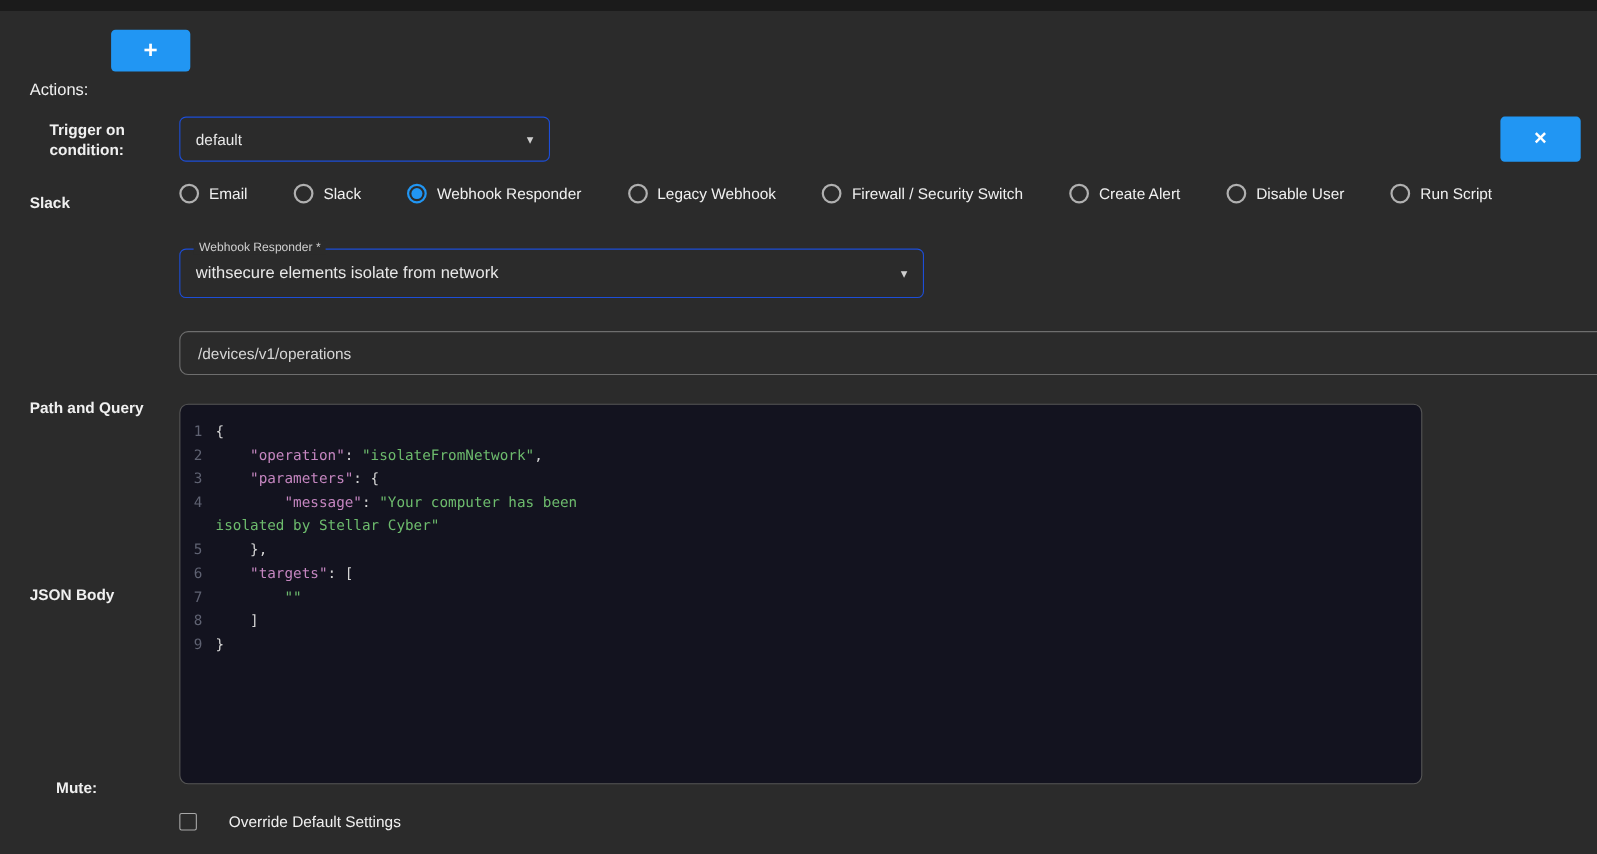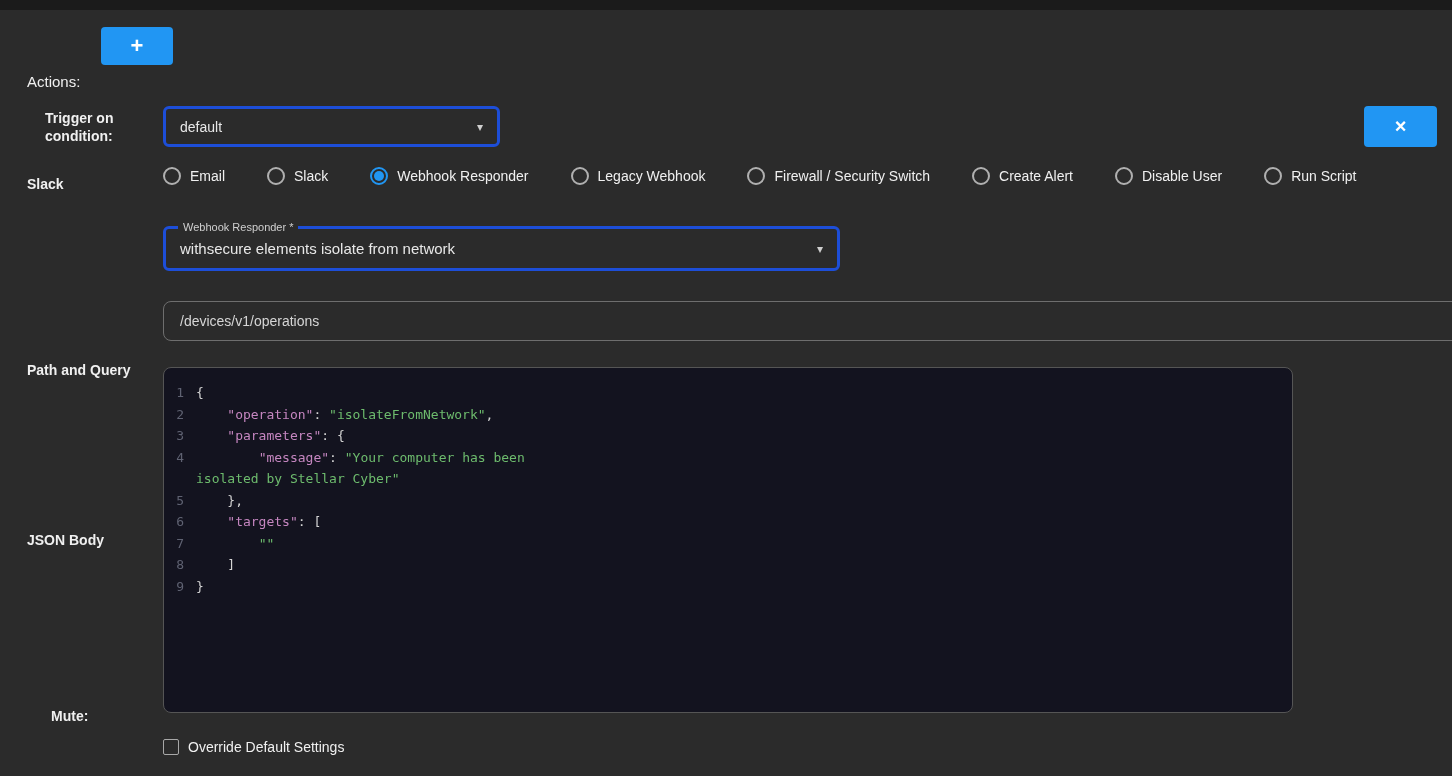--- a/index.html
+++ b/index.html
@@ -28,21 +28,21 @@
   .btn-blue{
     position:absolute;background:var(--accent);border:none;border-radius:4px;
     color:#fff;display:flex;align-items:center;justify-content:center;cursor:pointer;
   }
   .btn-add{left:101px;top:27px;width:72px;height:38px;font-size:22px;font-weight:700;}
   .btn-close{left:1364px;top:106px;width:73px;height:41px;font-size:20px;font-weight:700;}
 
   
   .trigger-label{top:109px;width:96px;line-height:18px;margin-left:18px;}
   .select-box{
-    position:absolute;border:3px solid #1d4ed8;border-radius:6px;background:var(--page-bg);
+    position:absolute;border:1px solid #1d4ed8;border-radius:6px;background:var(--page-bg);
     display:flex;align-items:center;cursor:pointer;
   }
   .trigger-select{left:163px;top:106px;width:337px;height:41px;padding:0 14px;}
   .select-value{flex:1;font-size:14px;color:#e8e8e8;white-space:nowrap;overflow:hidden;}
   .chevron{color:#cfcfcf;font-size:12px;margin-left:8px;}
 
   
   .type-label{top:176px;}
   .radio-group{position:absolute;left:163px;top:167px;display:flex;align-items:center;column-gap:42px;justify-content:center;}
   .radio-item{display:flex;align-items:center;gap:9px;cursor:pointer;}
@@ -86,21 +86,21 @@
   .tok-p{color:var(--code-plain);}
   .tok-k{color:var(--code-key);}
   .tok-s{color:var(--code-string);}
 
   
   .mute-label{top:708px;padding-left:24px;}
   .mute-row{position:absolute;left:163px;top:739px;display:flex;align-items:center;gap:9px;cursor:pointer;}
   .checkbox{
     width:16px;height:16px;border:1.5px solid #a8a8a8;border-radius:2px;background:transparent;flex:0 0 auto;
   }
-  .checkbox-label{font-size:14px;color:#f0f0f0;}
+  .checkbox-label{font-size:14px;color:#f0f0f0;margin-left:20px;}
 </style>
 </head>
 <body>
 
 <div class="topbar"></div>
 
 <span class="actions-label">Actions:</span>
 <button class="btn-blue btn-add">
   <span>+</span>
 </button>

